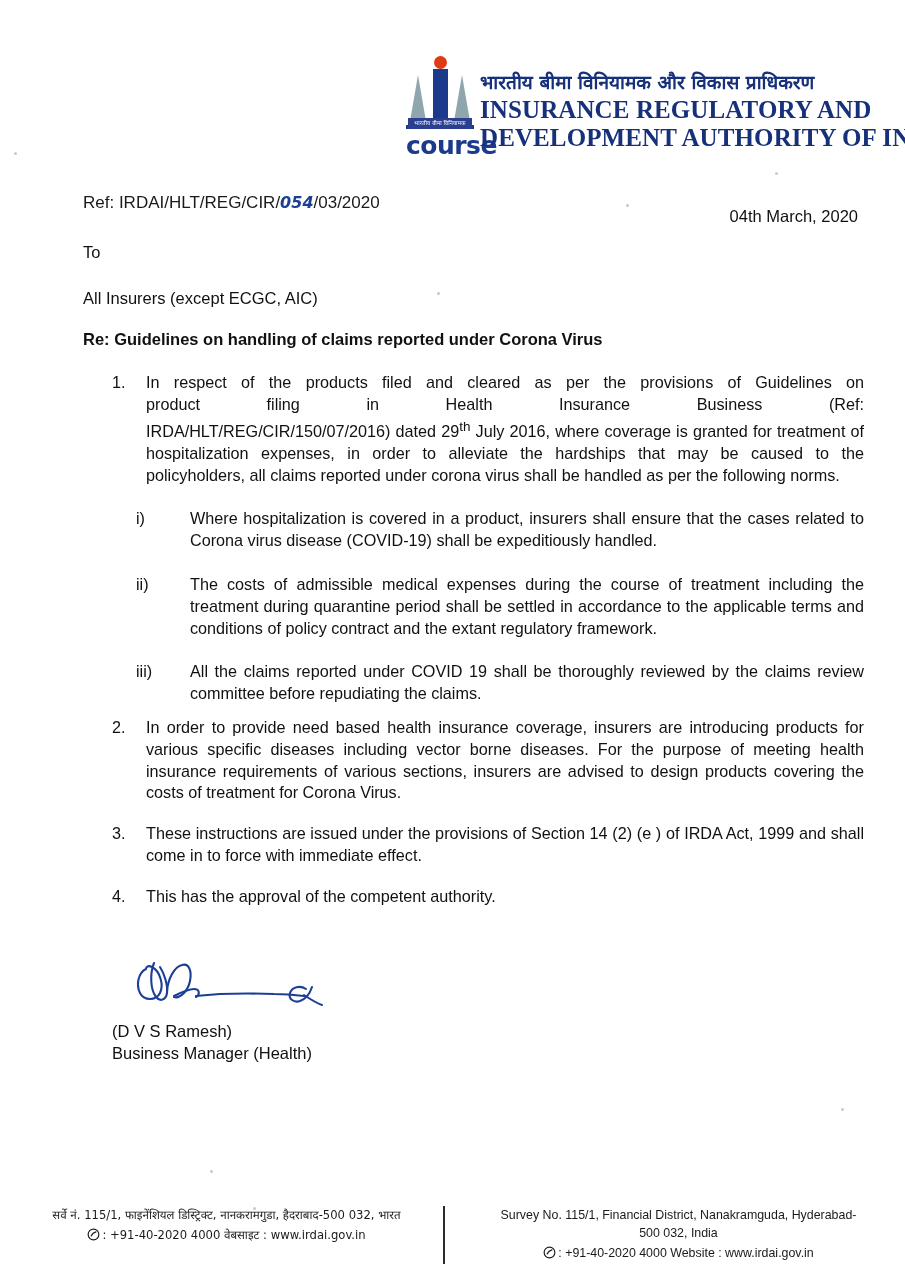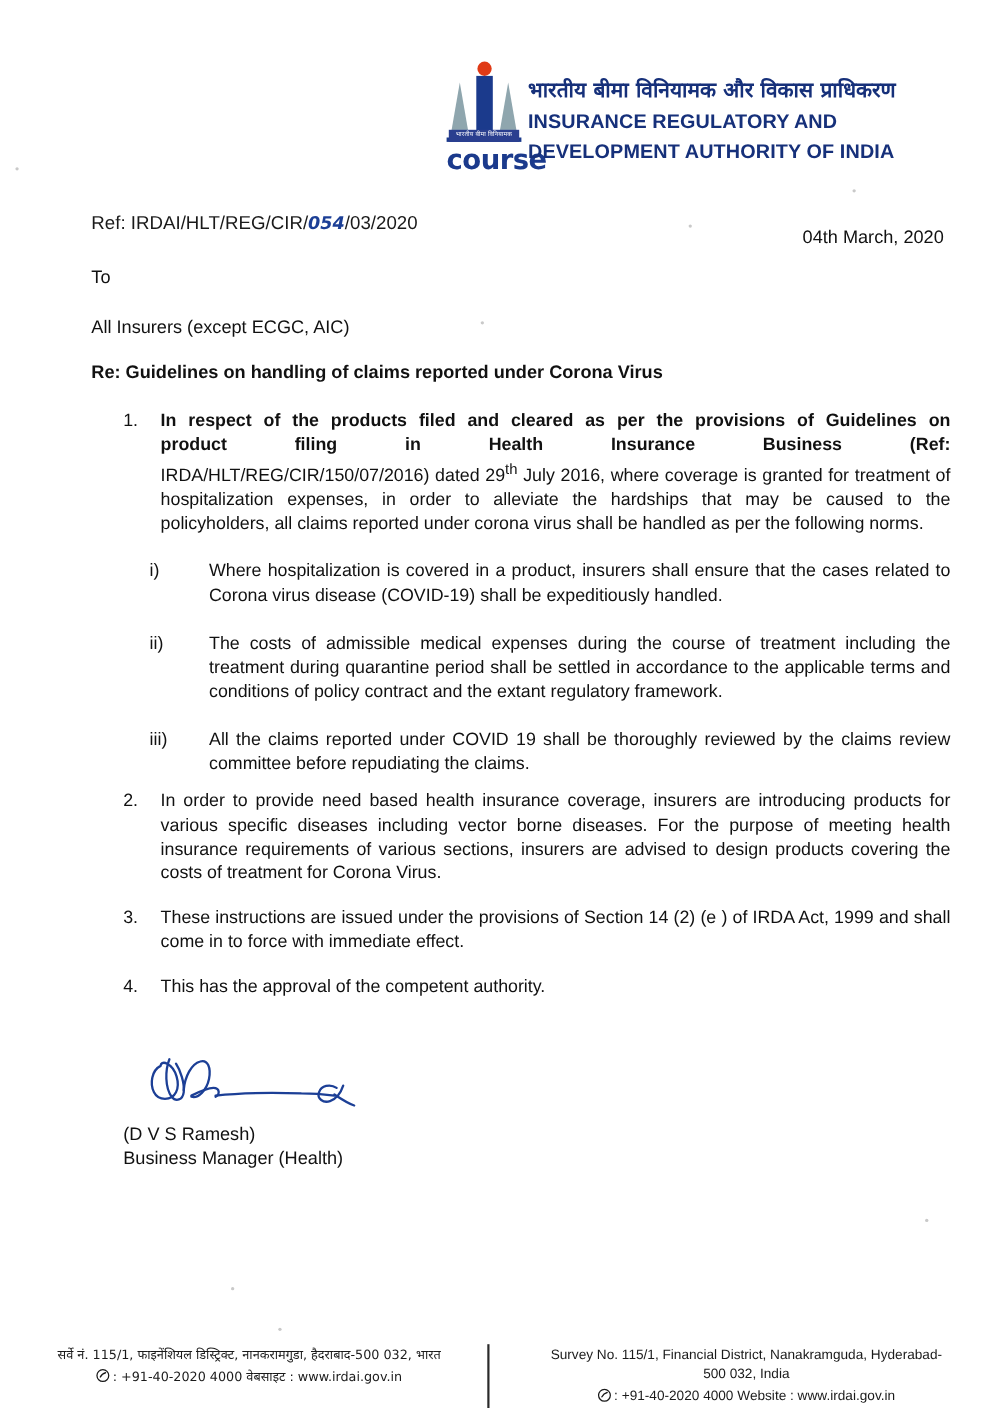--- a/index.html
+++ b/index.html
@@ -126,23 +126,23 @@
   }
   .org-hindi {
     font-family: "DejaVu Sans", sans-serif;
     font-size: 19px;
     font-weight: bold;
     line-height: 24px;
     white-space: nowrap;
     letter-spacing: 0px;
   }
   .org-en1, .org-en2 {
-    font-family: Liberation Sans, sans-serif;
+    font-family: Liberation Serif, serif;
     font-weight: bold;
-    font-size: 18px;
+    font-size: 25px;
     line-height: 28px;
     letter-spacing: 0.1px;
     white-space: nowrap;
   }
   .org-en1 { margin-top: 2px; }
 
   .ref-line {
     position: absolute;
     left: 83px;
     top: 100px;
@@ -229,21 +229,20 @@
     width: 40px;
     font-size: 16.2px;
   }
   .j { text-align: justify; text-align-last: left; }
 
   
   .stretch-line {
     display: block;
     text-align: justify;
     text-align-last: justify;
-    font-weight: bold;
   }
 
   
   .sign-area {
     position: absolute;
     left: 112px;
     top: 955px;
     width: 330px;
     height: 120px;
   }
@@ -273,21 +272,21 @@
   .footer {
     position: absolute;
     left: 0;
     bottom: 18px;
     width: 905px;
     height: 56px;
   }
   .footer-inner {
     position: relative;
     width: 820px;
-    margin: 16px auto;
+    margin: 0 auto;
     display: flex;
     align-items: flex-start;
     gap: 16px;
   }
   .footer-col {
     flex: 1 1 0;
     text-align: center;
     font-size: 12.4px;
     line-height: 18px;
     color: #1a1a1a;

